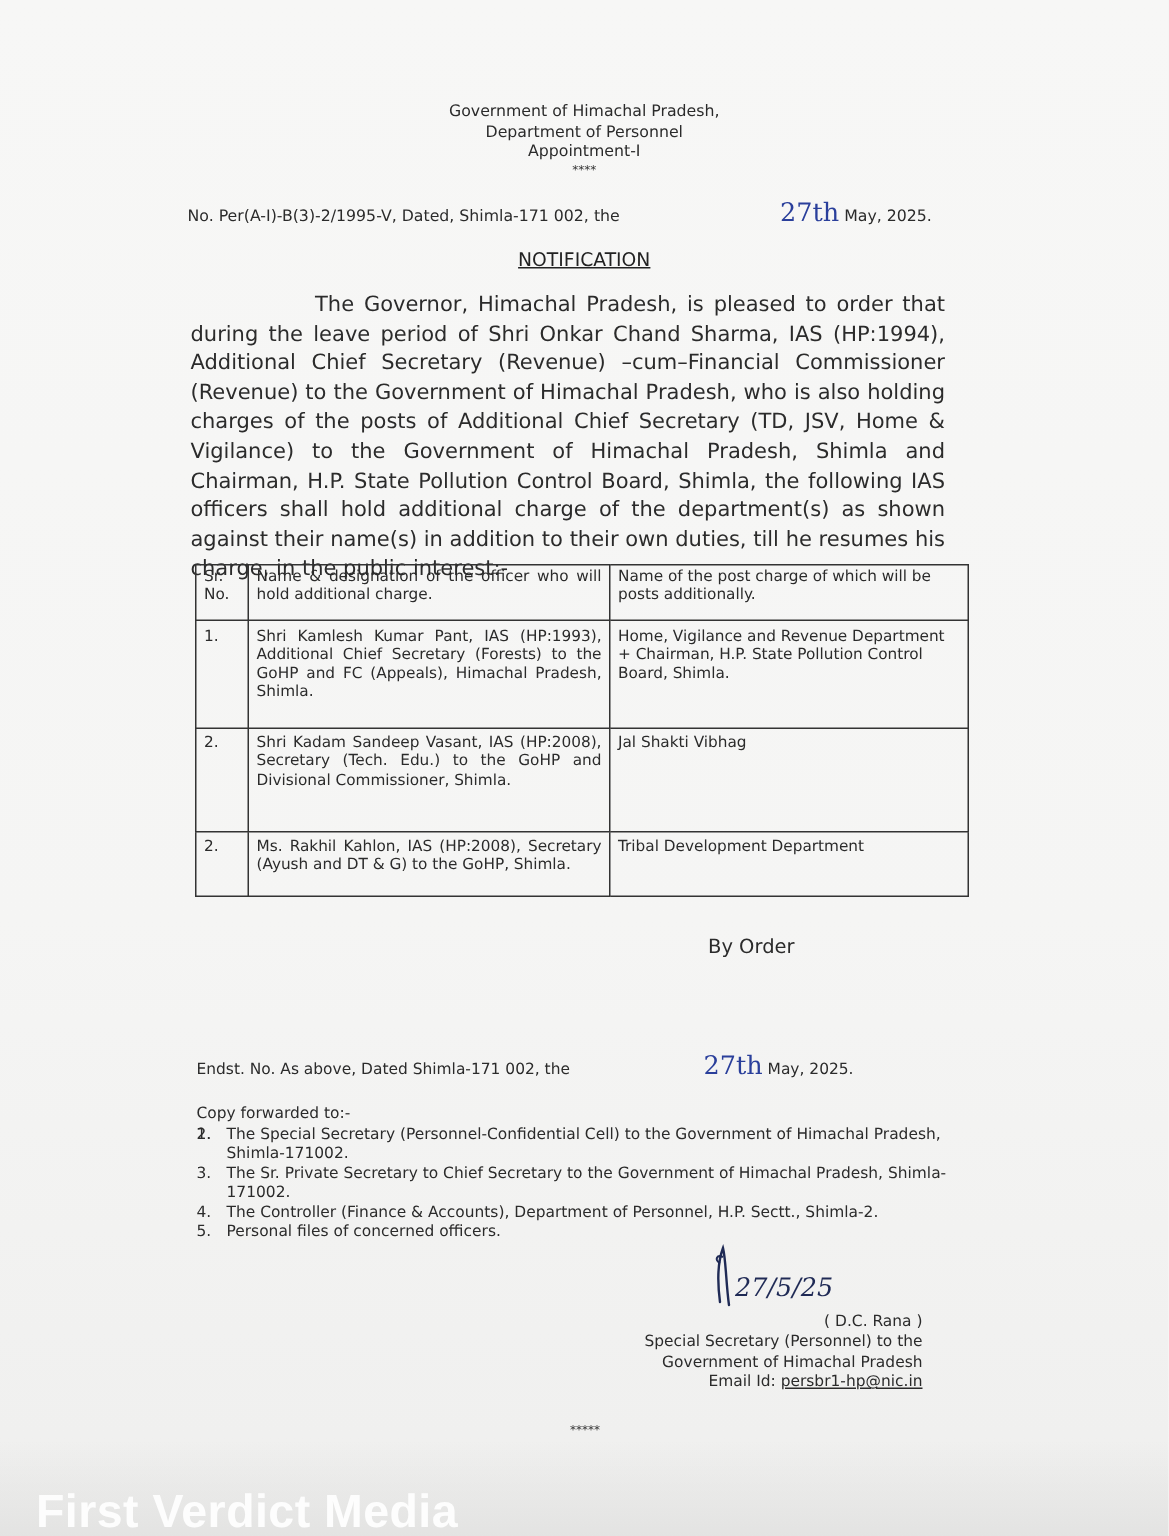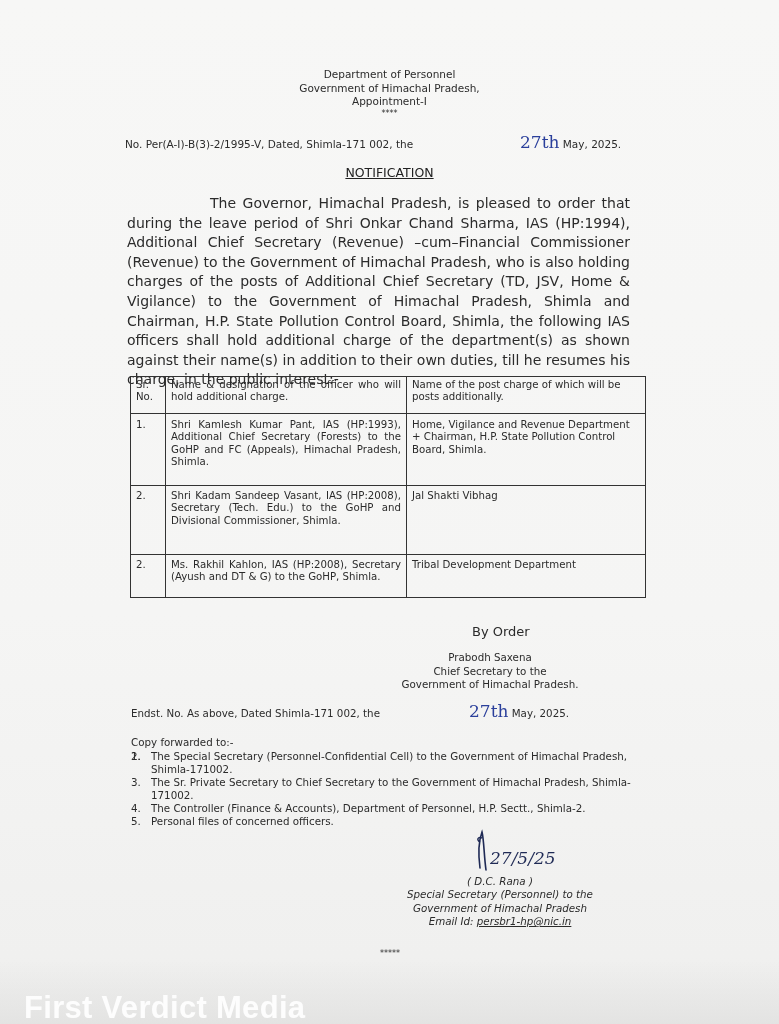--- a/index.html
+++ b/index.html
@@ -39,37 +39,37 @@
   .endst { position: absolute; top: 707px; left: 131px; width: 500px; font-size: 10.3px; }
   .endst .date { position: absolute; left: 338px; top: -6px; white-space: nowrap; }
   .copy-title { position: absolute; top: 736px; left: 131px; font-size: 10.3px; }
   ol.copies {
     position: absolute; top: 750px; left: 131px; width: 505px; margin: 0; padding: 0;
     list-style: none; font-size: 10.3px; line-height: 13px;
   }
   ol.copies li { position: relative; padding-left: 20px; }
   ol.copies li .num { position: absolute; left: 0; top: 0; }
   .sign-scribble { position: absolute; top: 828px; left: 472px; width: 120px; height: 46px; }
-  .sign2 { position: absolute; top: 875px; left: 385px; width: 230px; text-align: center; font-size: 10.3px; line-height: 13.4px; font-style: italic; }
+  .sign2 { position: absolute; top: 875px; left: 385px; width: 230px; text-align: right; font-size: 10.3px; line-height: 13.4px; }
   .email { text-decoration: underline; }
   .end-stars { position: absolute; top: 949px; left: 380px; font-size: 8px; }
   .watermark {
     position: absolute; left: 24px; top: 990px; font-family: "Liberation Sans", sans-serif;
     font-weight: bold; font-size: 31px; color: #ffffff; opacity: 0.93; letter-spacing: 0.3px;
   }
   .bottom-fade { position: absolute; left: 0; top: 960px; width: 779px; height: 64px; background: linear-gradient(180deg, rgba(235,235,234,0) 0%, rgba(226,226,225,0.9) 100%); }
 </style>
 </head>
 <body>
 
 <div class="page">
 
   <div class="header">
+    <div>Government of Himachal Pradesh,</div>
     <div>Department of Personnel</div>
-    <div>Government of Himachal Pradesh,</div>
     <div>Appointment-I</div>
     <div class="stars">****</div>
   </div>
 
   <div class="ref-line">
     <span>No. Per(A-I)-B(3)-2/1995-V,  Dated, Shimla-171 002, the</span>
     <span class="date">
       <span class="hand">27th</span>
       <span>May, 2025.</span>
     </span>
@@ -106,25 +106,20 @@
       <td class="name">Ms. Rakhil Kahlon, IAS (HP:2008), Secretary (Ayush and DT &amp; G) to the GoHP, Shimla.</td>
       <td>
         <div>Tribal Development Department</div>
       </td>
     </tr>
   </tbody>
     </table>
 
   <div class="by-order">By Order</div>
 
-  <div class="sign1">
-    <div>Prabodh Saxena</div>
-    <div>Chief Secretary to the</div>
-    <div>Government of Himachal Pradesh.</div>
-  </div>
 
   <div class="endst">
     <span>Endst. No. As above,   Dated Shimla-171 002, the</span>
     <span class="date">
       <span class="hand">27th</span>
       <span>May, 2025.</span>
     </span>
   </div>
 
   <div class="copy-title">Copy forwarded to:-</div>

